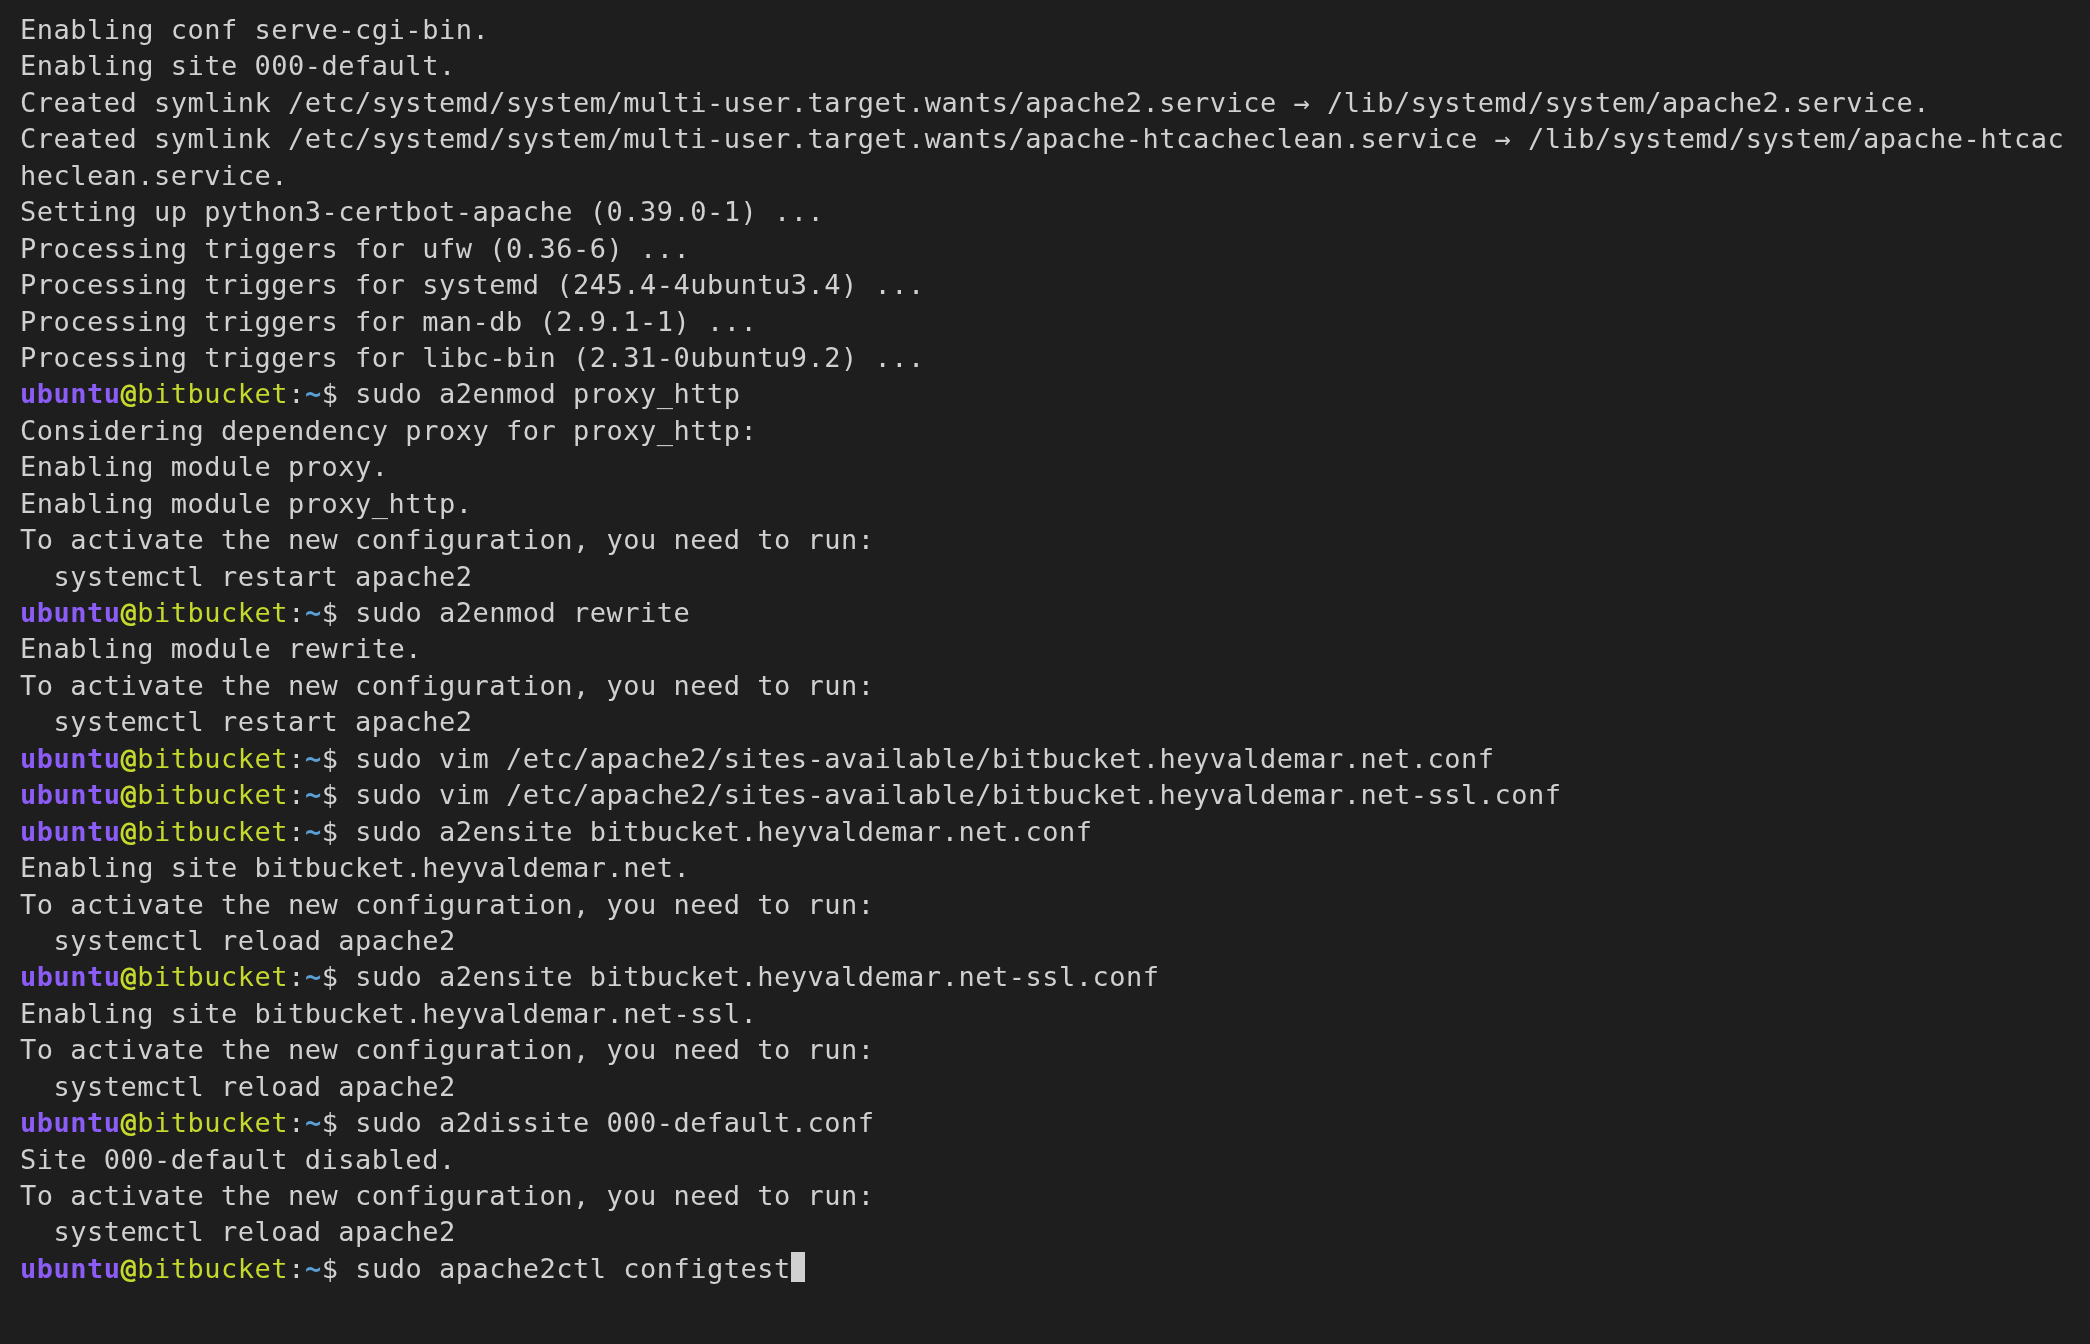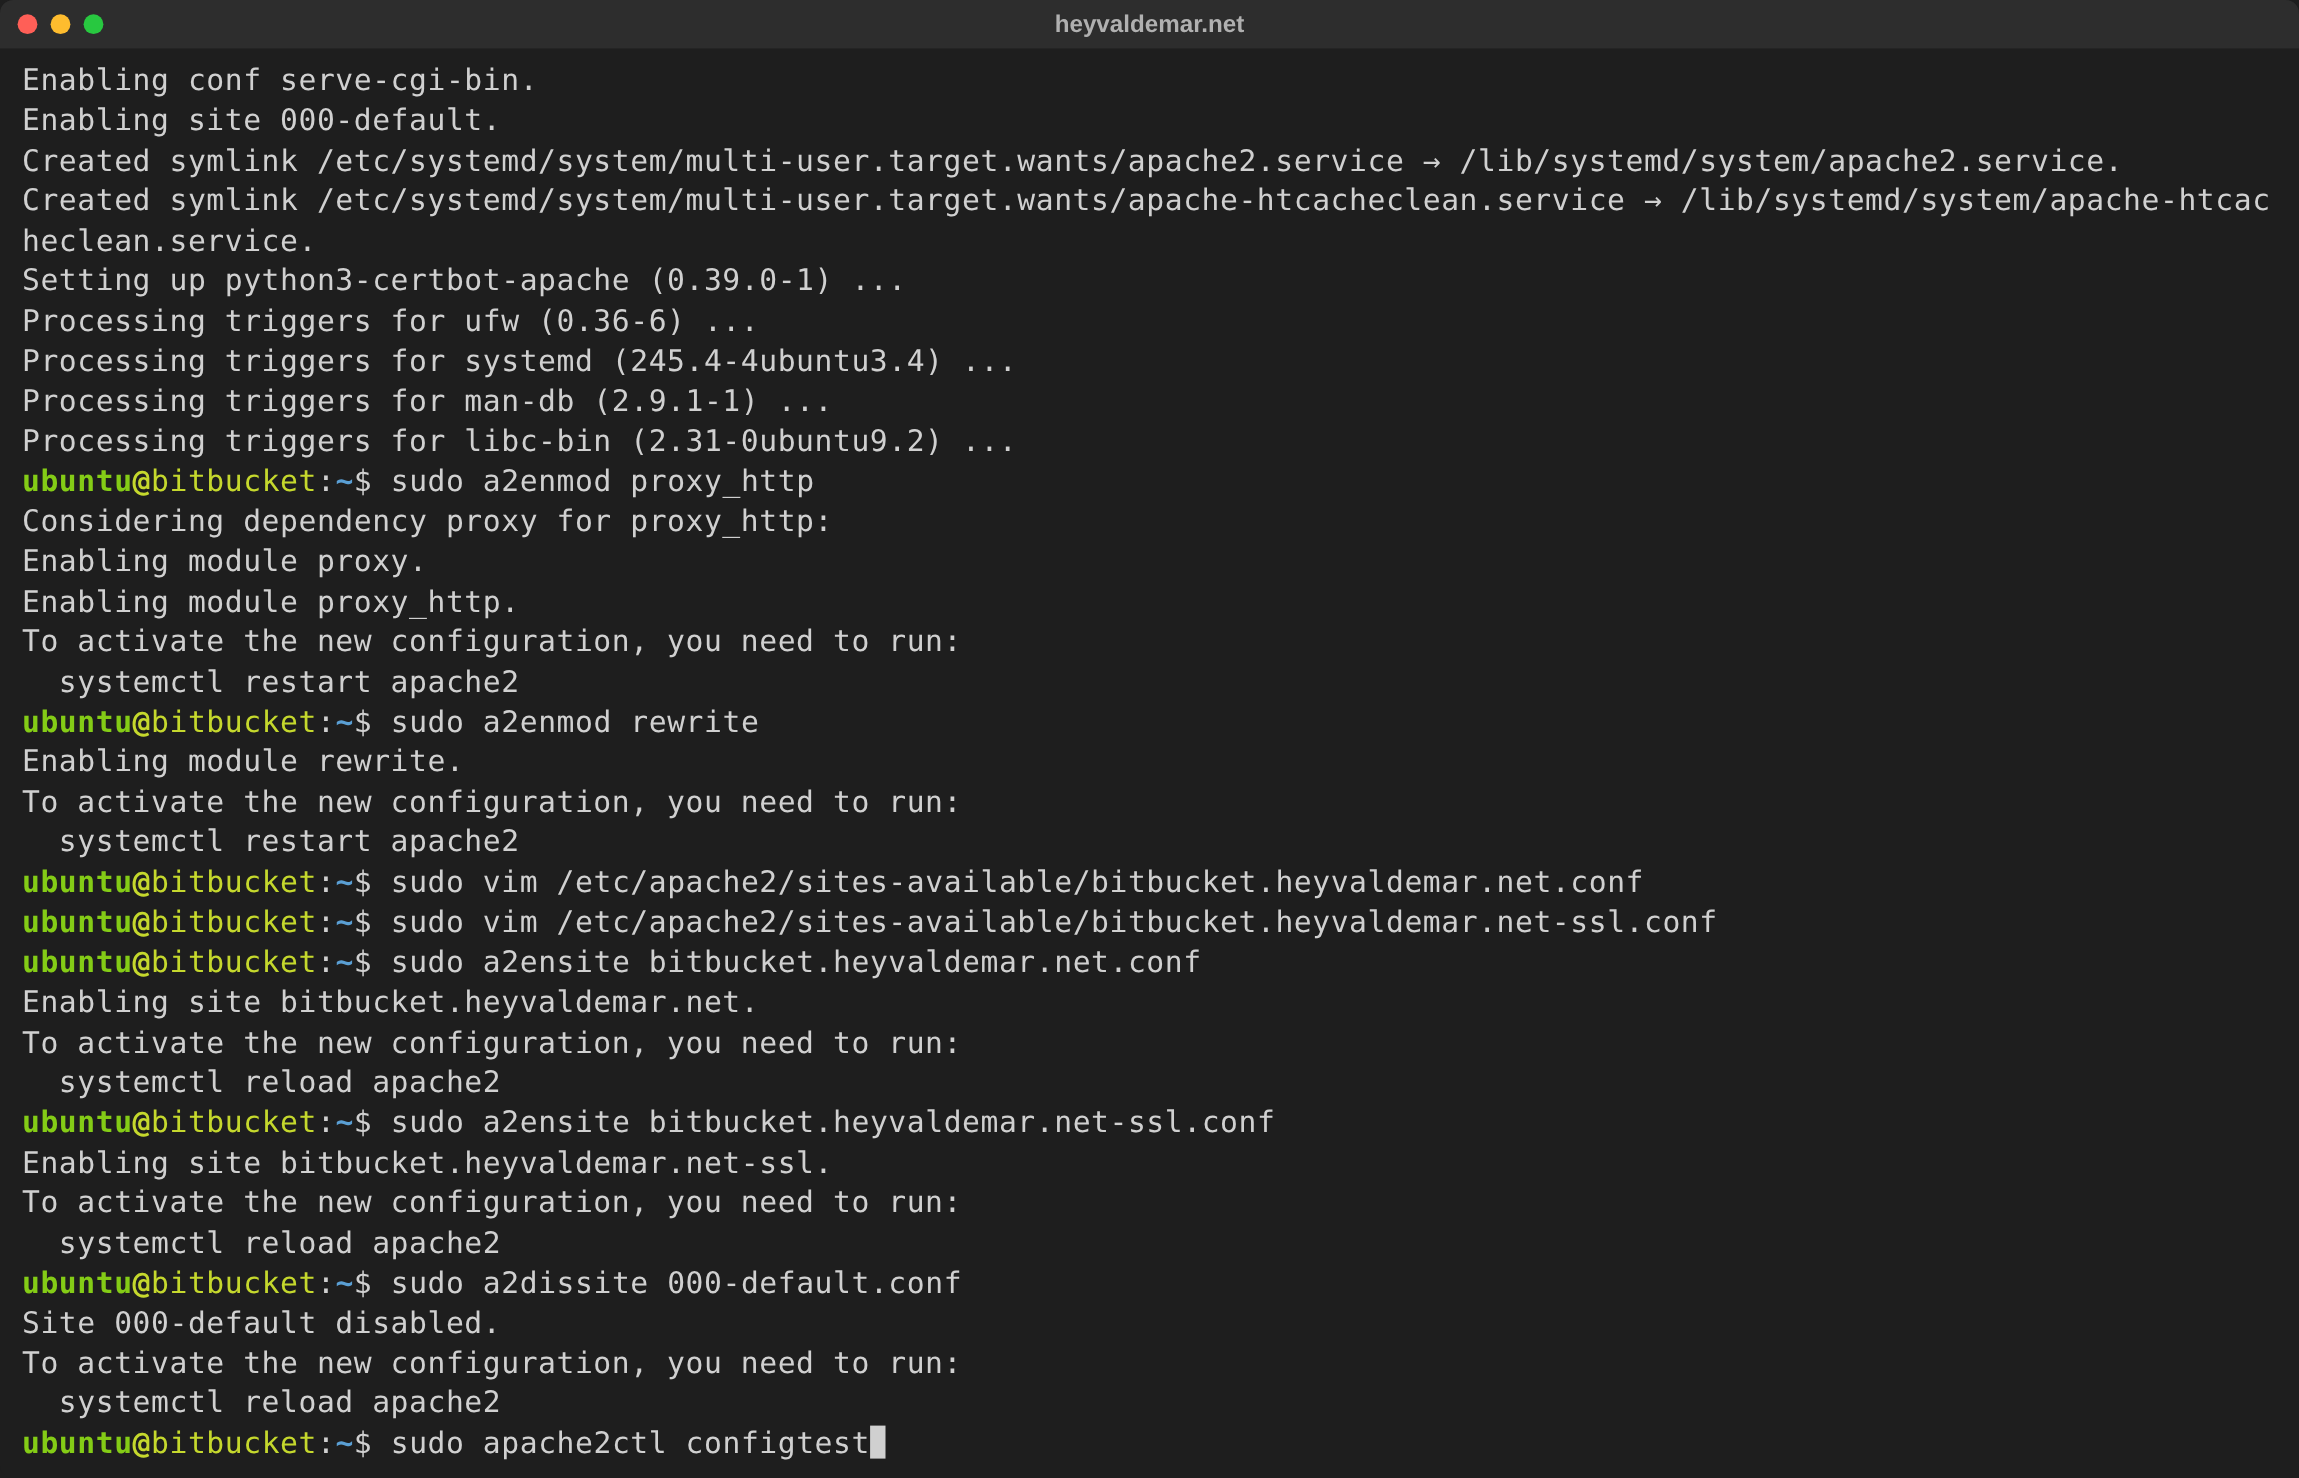--- a/index.html
+++ b/index.html
@@ -59,43 +59,35 @@
       flex: 1;
       padding: 12px 20px;
       font-size: 27px;
       line-height: 1.35;
       color: #d0d0d0;
       white-space: pre-wrap;
       word-break: break-all;
       font-family: 'SF Mono', 'Monaco', 'Menlo', 'Consolas', monospace;
       letter-spacing: 0.5px;
     }
-    .prompt-user { color: #84cc16; font-weight: bold; }
+    .prompt-user { color: #8b5cf6; font-weight: bold; }
     .prompt-host { color: #c5d82d; font-weight: normal; }
     .prompt-at { color: #c5d82d; font-weight: bold; }
     .prompt-colon { color: #d0d0d0; }
     .prompt-path { color: #5a9fd4; font-weight: bold; }
     .prompt-dollar { color: #d0d0d0; }
     .output { color: #d0d0d0; }
     .command { color: #d0d0d0; text-align: right; }
     .cursor {
       display: inline-block;
       width: 14px;
       height: 30px;
       background: #d0d0d0;
       vertical-align: text-bottom;
       margin-bottom: 2px;
     }
   </style>
 </head>
 <body>
 
 <div class="terminal-window">
-  <div class="title-bar">
-    <div class="traffic-lights">
-      <div class="traffic-light close"></div>
-      <div class="traffic-light minimize"></div>
-      <div class="traffic-light maximize"></div>
-    </div>
-    <div class="window-title">heyvaldemar.net</div>
-  </div>
   <div class="terminal-content" id="terminal-content"><div class="output">Enabling conf serve-cgi-bin.</div><div class="output">Enabling site 000-default.</div><div class="output">Created symlink /etc/systemd/system/multi-user.target.wants/apache2.service → /lib/systemd/system/apache2.service.</div><div class="output">Created symlink /etc/systemd/system/multi-user.target.wants/apache-htcacheclean.service → /lib/systemd/system/apache-htcacheclean.service.</div><div class="output">Setting up python3-certbot-apache (0.39.0-1) ...</div><div class="output">Processing triggers for ufw (0.36-6) ...</div><div class="output">Processing triggers for systemd (245.4-4ubuntu3.4) ...</div><div class="output">Processing triggers for man-db (2.9.1-1) ...</div><div class="output">Processing triggers for libc-bin (2.31-0ubuntu9.2) ...</div><div><span class="prompt-user">ubuntu</span><span class="prompt-at">@</span><span class="prompt-host">bitbucket</span><span class="prompt-colon">:</span><span class="prompt-path">~</span><span class="prompt-dollar">$</span> <span class="command">sudo a2enmod proxy_http</span></div><div class="output">Considering dependency proxy for proxy_http:</div><div class="output">Enabling module proxy.</div><div class="output">Enabling module proxy_http.</div><div class="output">To activate the new configuration, you need to run:</div><div class="output">  systemctl restart apache2</div><div><span class="prompt-user">ubuntu</span><span class="prompt-at">@</span><span class="prompt-host">bitbucket</span><span class="prompt-colon">:</span><span class="prompt-path">~</span><span class="prompt-dollar">$</span> <span class="command">sudo a2enmod rewrite</span></div><div class="output">Enabling module rewrite.</div><div class="output">To activate the new configuration, you need to run:</div><div class="output">  systemctl restart apache2</div><div><span class="prompt-user">ubuntu</span><span class="prompt-at">@</span><span class="prompt-host">bitbucket</span><span class="prompt-colon">:</span><span class="prompt-path">~</span><span class="prompt-dollar">$</span> <span class="command">sudo vim /etc/apache2/sites-available/bitbucket.heyvaldemar.net.conf</span></div><div><span class="prompt-user">ubuntu</span><span class="prompt-at">@</span><span class="prompt-host">bitbucket</span><span class="prompt-colon">:</span><span class="prompt-path">~</span><span class="prompt-dollar">$</span> <span class="command">sudo vim /etc/apache2/sites-available/bitbucket.heyvaldemar.net-ssl.conf</span></div><div><span class="prompt-user">ubuntu</span><span class="prompt-at">@</span><span class="prompt-host">bitbucket</span><span class="prompt-colon">:</span><span class="prompt-path">~</span><span class="prompt-dollar">$</span> <span class="command">sudo a2ensite bitbucket.heyvaldemar.net.conf</span></div><div class="output">Enabling site bitbucket.heyvaldemar.net.</div><div class="output">To activate the new configuration, you need to run:</div><div class="output">  systemctl reload apache2</div><div><span class="prompt-user">ubuntu</span><span class="prompt-at">@</span><span class="prompt-host">bitbucket</span><span class="prompt-colon">:</span><span class="prompt-path">~</span><span class="prompt-dollar">$</span> <span class="command">sudo a2ensite bitbucket.heyvaldemar.net-ssl.conf</span></div><div class="output">Enabling site bitbucket.heyvaldemar.net-ssl.</div><div class="output">To activate the new configuration, you need to run:</div><div class="output">  systemctl reload apache2</div><div><span class="prompt-user">ubuntu</span><span class="prompt-at">@</span><span class="prompt-host">bitbucket</span><span class="prompt-colon">:</span><span class="prompt-path">~</span><span class="prompt-dollar">$</span> <span class="command">sudo a2dissite 000-default.conf</span></div><div class="output">Site 000-default disabled.</div><div class="output">To activate the new configuration, you need to run:</div><div class="output">  systemctl reload apache2</div><div><span class="prompt-user">ubuntu</span><span class="prompt-at">@</span><span class="prompt-host">bitbucket</span><span class="prompt-colon">:</span><span class="prompt-path">~</span><span class="prompt-dollar">$</span> <span class="command">sudo apache2ctl configtest</span><span class="cursor"></span></div></div>
 </div>
 
 </body></html>

